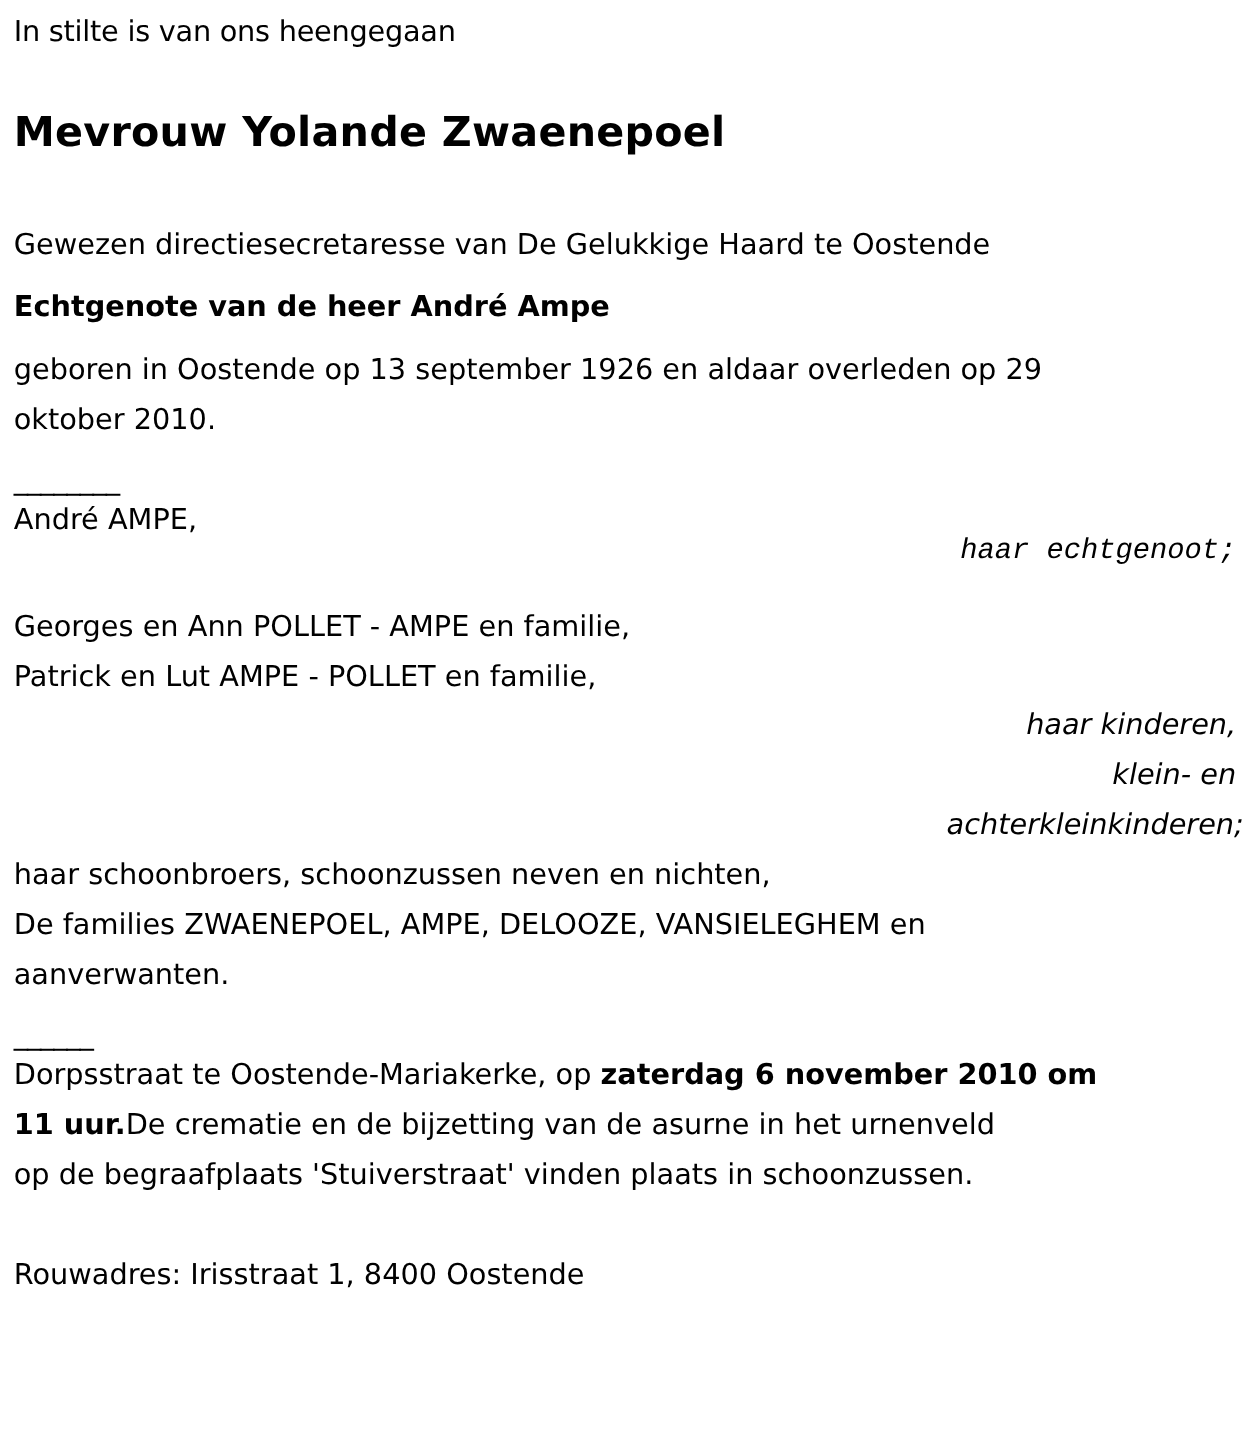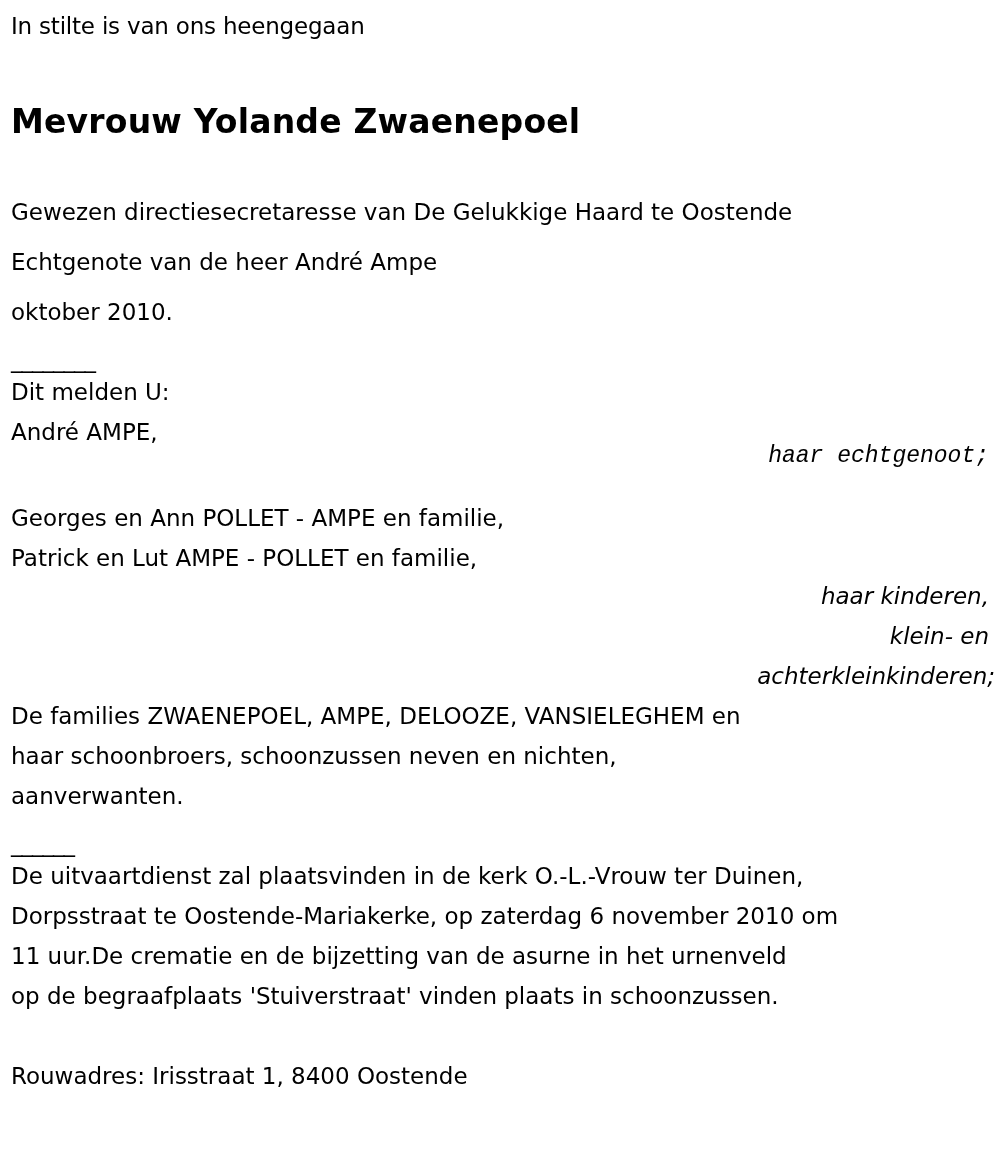--- a/index.html
+++ b/index.html
@@ -22,27 +22,27 @@
     left: 11px;
     top: 6px;
     width: 980px;
   }
   .line { white-space: nowrap; }
   .intro { letter-spacing: -0.2px; }
   .title {
     font-weight: bold;
     font-size: 33px;
     line-height: 40px;
-    margin-top: 56px;
+    margin-top: 40px;
     letter-spacing: 0.2px;
   }
   .gap-40 { height: 40px; }
   .gap-10 { height: 10px; }
   .gap-20 { height: 22px; }
-  .bold { font-weight: normal; }
+  .bold { font-weight: bold; }
   .right-it {
     font-style: italic;
     text-align: right;
     white-space: nowrap;
   }
   .sep {
     height: 40px;
     position: relative;
   }
   .sep span {
@@ -66,49 +66,48 @@
 
   <div class="line title">Mevrouw Yolande Zwaenepoel</div>
 
   <div class="gap-40"></div>
   <div class="gap-10"></div>
 
   <div class="line">Gewezen directiesecretaresse van De Gelukkige Haard te Oostende</div>
   <div class="gap-10"></div>
   <div class="line bold">Echtgenote van de heer André Ampe</div>
   <div class="gap-10"></div>
+  <div class="line">geboren in Oostende op 13 september 1926 en aldaar overleden op 29</div>
   <div class="line">oktober 2010.</div>
 
   <div class="sep">
     <span>________</span>
   </div>
 
-  <div class="line">Dit melden U:</div>
   <div class="line">André AMPE,</div>
   <div class="right-it echtgenoot">haar echtgenoot;</div>
 
   <div class="gap-20"></div>
 
   <div class="line">Georges en Ann POLLET - AMPE en familie,</div>
   <div class="line">Patrick en Lut AMPE - POLLET en familie,</div>
 
   <div class="kids">
     <div class="right-it">haar kinderen,</div>
     <div class="right-it">klein- en</div>
     <div class="right-it ach">achterkleinkinderen;</div>
   </div>
 
+  <div class="line">haar schoonbroers, schoonzussen neven en nichten,</div>
   <div class="line">De families ZWAENEPOEL, AMPE, DELOOZE, VANSIELEGHEM en</div>
-  <div class="line">haar schoonbroers, schoonzussen neven en nichten,</div>
   <div class="line">aanverwanten.</div>
 
   <div class="sep">
     <span>______</span>
   </div>
 
-  <div class="line">De uitvaartdienst zal plaatsvinden in de kerk O.-L.-Vrouw ter Duinen,</div>
   <div class="line"><span>Dorpsstraat te Oostende-Mariakerke, op </span><span class="bold">zaterdag 6 november 2010 om</span></div>
   <div class="line"><span class="bold">11 uur.</span><span>De crematie en de bijzetting van de asurne in het urnenveld</span></div>
   <div class="line">op de begraafplaats 'Stuiverstraat' vinden plaats in schoonzussen.</div>
 
   <div class="line addr">Rouwadres: Irisstraat 1, 8400 Oostende</div>
 
 </div>
 
 </body></html>

